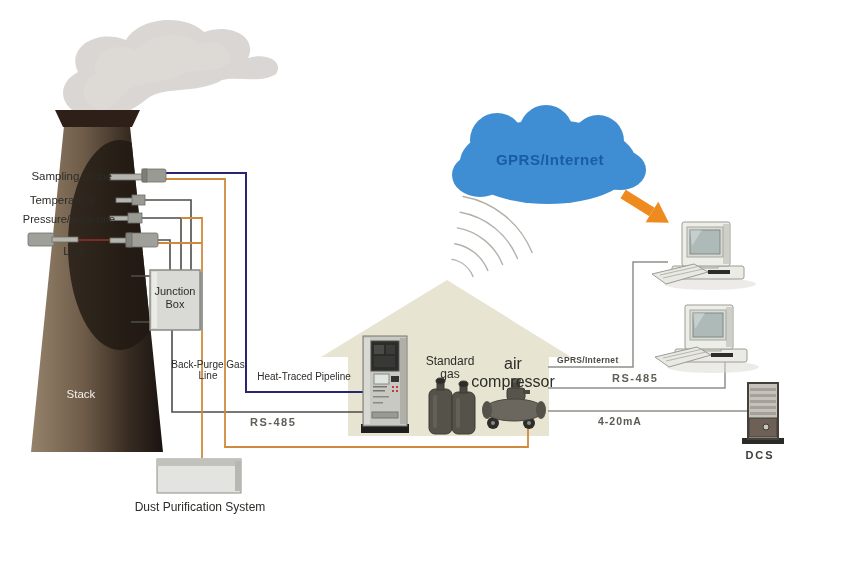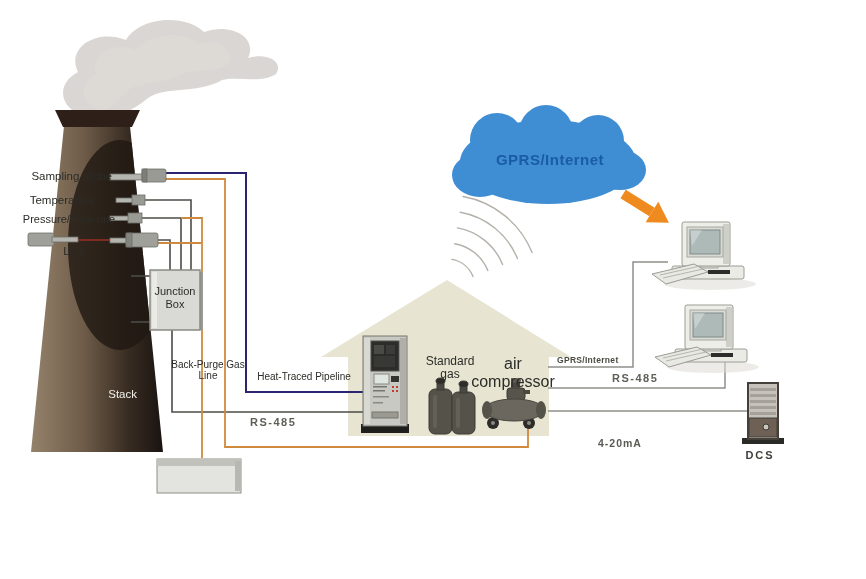--- a/index.html
+++ b/index.html
@@ -10,31 +10,31 @@
   .stage svg{position:absolute;left:0;top:0;}
   .lbl{position:absolute;font-size:11.5px;line-height:1.15;white-space:pre-line;}
   .c{text-align:center;}
   .r{text-align:right;}
   .nw{white-space:nowrap;}
   .lbl-sampling{left:18px;top:170px;width:94px;}
   .lbl-temp{left:24px;top:194px;width:76px;}
   .lbl-pres{left:12px;top:213px;width:114px;font-size:11px;}
   .lbl-dust{left:56px;top:245px;width:36px;}
   .lbl-junction{left:151px;top:285px;width:48px;font-size:11px;}
-  .lbl-stack{left:85px;top:388px;width:52px;color:#f3f1ec;text-align:right;}
+  .lbl-stack{left:55px;top:388px;width:52px;color:#f3f1ec;}
   .lbl-backpurge{left:170px;top:359px;width:76px;font-size:10px;line-height:1.12;}
   .lbl-heattraced{left:244px;top:371px;width:120px;font-size:10px;}
   .lbl-rs485l{left:250px;top:416px;width:70px;font-size:11px;font-weight:600;letter-spacing:1.5px;color:#5f5f57;}
   .lbl-dustpur{left:126px;top:501px;width:148px;font-size:12px;}
   .lbl-stdgas{left:419px;top:355px;width:62px;font-size:12px;line-height:1.1;}
   .lbl-aircomp{left:470px;top:355px;width:86px;font-size:16px;line-height:1.1;}
   .lbl-cloud{left:488px;top:151px;width:124px;font-size:15px;font-weight:bold;letter-spacing:.5px;color:#1a5ca6;}
   .lbl-gprslink{left:557px;top:356px;width:80px;font-size:8.5px;font-weight:bold;letter-spacing:.3px;color:#4a4a42;}
   .lbl-rs485r{left:612px;top:372px;width:64px;font-size:11px;font-weight:600;letter-spacing:1.5px;color:#5f5f57;}
-  .lbl-420{left:598px;top:415px;width:62px;font-size:10.5px;font-weight:700;letter-spacing:1px;color:#5a5a52;margin-top:22px;}
+  .lbl-420{left:598px;top:415px;width:62px;font-size:10.5px;font-weight:700;letter-spacing:1px;color:#5a5a52;}
   .lbl-dcs{left:740px;top:449px;width:40px;font-size:11px;font-weight:700;letter-spacing:2px;color:#403e38;}
 </style>
 </head>
 <body>
 
 <div class="stage">
 
 <svg width="866" height="579" viewBox="0 0 866 579">
   <defs>
     <linearGradient id="stackGrad" x1="0" y1="0" x2="1" y2="0">
@@ -229,20 +229,21 @@
 
 <div class="lbl lbl-sampling r">Sampling probe</div>
 <div class="lbl lbl-temp c">Temperature</div>
 <div class="lbl lbl-pres c">Pressure/Flow rate</div>
 <div class="lbl lbl-dust c">Line</div>
 <div class="lbl lbl-junction c">Junction Box</div>
 <div class="lbl lbl-stack c">Stack</div>
 <div class="lbl lbl-backpurge c">Back-Purge Gas Line</div>
 <div class="lbl lbl-heattraced c nw">Heat-Traced Pipeline</div>
 <div class="lbl lbl-rs485l">RS-485</div>
+<div class="lbl lbl-dustpur c nw">Dust Purification System</div>
 <div class="lbl lbl-stdgas c">Standard gas</div>
 <div class="lbl lbl-aircomp c">air compressor</div>
 <div class="lbl lbl-cloud c">GPRS/Internet</div>
 <div class="lbl lbl-gprslink">GPRS/Internet</div>
 <div class="lbl lbl-rs485r">RS-485</div>
 <div class="lbl lbl-420">4-20mA</div>
 <div class="lbl lbl-dcs c">DCS</div>
 
 </div>
 

